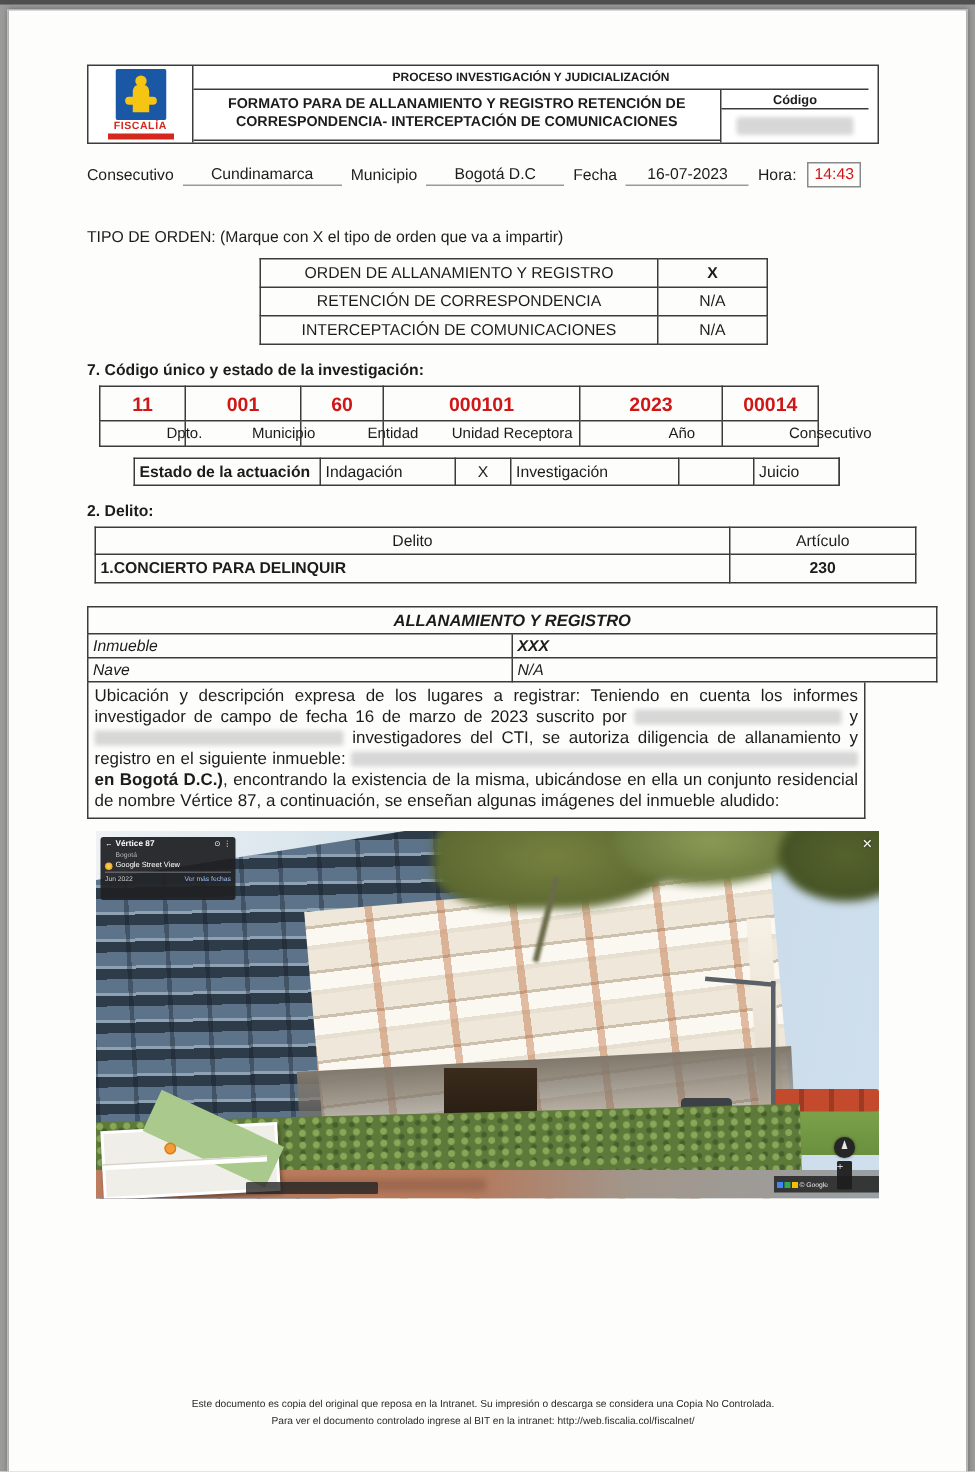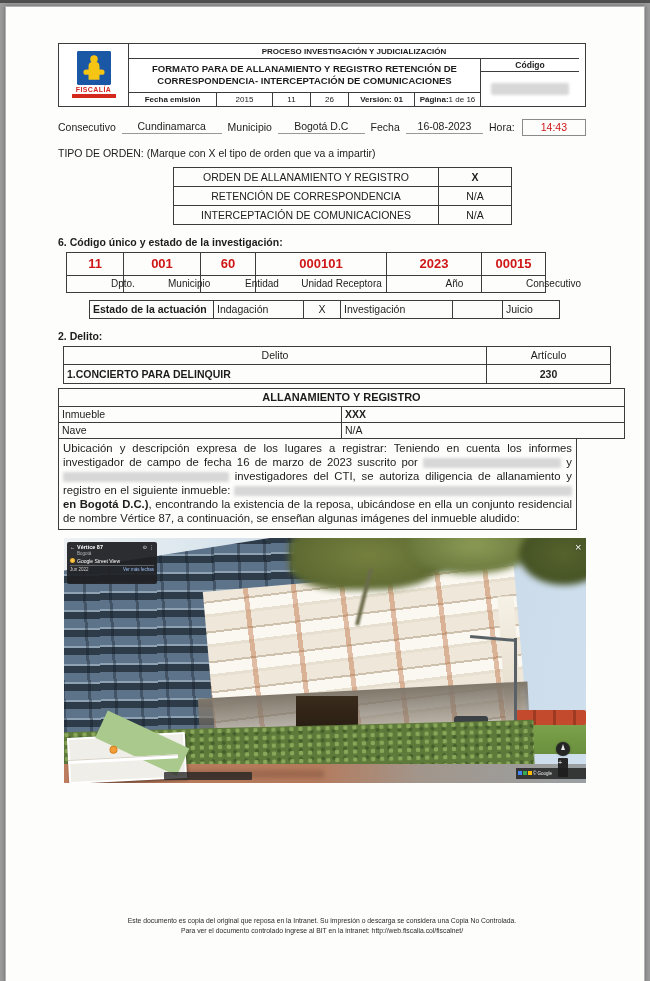--- a/index.html
+++ b/index.html
@@ -26,23 +26,23 @@
 
   .redact{display:inline-block;background:#d7d7d7;border-radius:2px;filter:blur(1.5px);vertical-align:middle;}
   .redact-code{width:78px;height:12px;}
 
   
   .inforow{margin-top:12px;display:flex;align-items:center;font-size:10.5px;white-space:nowrap;}
   .uval{display:inline-block;text-align:center;border-bottom:1px solid #999;padding:0 2px 1px;}
   .u1{width:102px;margin:0 6px;}
   .u2{width:88px;margin:0 6px;}
   .u3{width:78px;margin:0 6px;}
-  .hora-box{border:1px solid #8a8a8a;color:#cf1717;padding:1px 18px 2px;margin-left:7px;font-size:10.5px;text-align:center;}
-
-  .tipo-line{margin-top:11px;font-size:10.5px;}
+  .hora-box{border:1px solid #8a8a8a;color:#cf1717;padding:1px 4px 2px;margin-left:7px;font-size:10.5px;text-align:center;}
+
+  .tipo-line{margin-top:27px;font-size:10.5px;}
 
   table{border-collapse:collapse;}
   td{border:1px solid #3c3c3c;font-size:10.5px;padding:1px 3px;}
 
   .ordertable{margin:8px 0 0 115px;}
   .ordertable td{height:16px;text-align:center;}
   .ot-l{width:258px;}
   .ot-v{width:66px;}
 
   .sec-title{margin-top:11px;font-weight:bold;font-size:10.5px;}
@@ -53,21 +53,21 @@
   .cui-lab td{font-size:10px;height:14px;padding-left:44px;}
 
   .estadotable{margin:7px 0 0 31px;width:459px;table-layout:fixed;}
   .estadotable td{height:15px;font-size:10.5px;}
 
   .delitotable{margin-top:4px;width:548px;margin-left:5px;table-layout:fixed;}
   .delitotable .hrow td{text-align:center;height:15px;}
   .delitotable .drow td{font-weight:bold;height:16px;}
 
   .objline{margin-top:13px;font-size:10.2px;}
-  .allantable{margin-top:4px;width:567px;table-layout:fixed;}
+  .allantable{margin-top:15px;width:567px;table-layout:fixed;font-style:italic;}
   .allantable .title td{text-align:center;font-weight:bold;font-size:11px;height:15px;}
   .allantable td{height:13px;font-size:10.5px;}
 
   .para{width:509px;border:1px solid #3c3c3c;border-top:none;padding:2px 4px 4px;font-size:11.3px;line-height:1.24;text-align:justify;}
   .r1{width:138px;height:10px;}
   .r2{width:166px;height:10px;}
   .r3{width:338px;height:10px;}
 
   
   .photo{position:relative;margin:8px 0 0 6px;width:522px;height:245px;overflow:hidden;background:linear-gradient(100deg,#eef2f4 0%,#d8e4ec 28%,#c8d9e8 62%,#cfdfee 100%);}
@@ -149,40 +149,29 @@
     <div class="hdr-title">
       <span>FORMATO PARA DE ALLANAMIENTO Y REGISTRO RETENCIÓN DE</span><br>
       <span>CORRESPONDENCIA- INTERCEPTACIÓN DE COMUNICACIONES</span>
     </div>
     <div class="hdr-code">
       <div class="hdr-code-label">Código</div>
       <div class="hdr-code-value">
             <span class="redact redact-code"></span>
           </div>
     </div>
-    <div class="hdr-meta">
-      <div class="b">Fecha emisión</div>
-      <div>2015</div>
-      <div>11</div>
-      <div>26</div>
-      <div class="b">Versión: 01</div>
-      <div>
-            <span class="b">Página:</span>
-            <span> 1 de 16</span>
-          </div>
-    </div>
   </div>
 
   <div class="inforow">
     <span>Consecutivo</span>
     <span class="uval u1">Cundinamarca</span>
     <span>Municipio</span>
     <span class="uval u2">Bogotá D.C</span>
     <span>Fecha</span>
-    <span class="uval u3">16-08-2023</span>
+    <span class="uval u3">16-07-2023</span>
     <span>Hora:</span>
     <span class="hora-box">14:43</span>
   </div>
 
   <div class="tipo-line">TIPO DE ORDEN: (Marque con X el tipo de orden que va a impartir)</div>
   <table class="ordertable">
     <tbody>
           <tr>
       <td class="ot-l">ORDEN DE ALLANAMIENTO Y REGISTRO</td>
       <td class="ot-v b">X</td>
@@ -191,30 +180,30 @@
       <td class="ot-l">RETENCIÓN DE CORRESPONDENCIA</td>
       <td class="ot-v">N/A</td>
     </tr>
     <tr>
       <td class="ot-l">INTERCEPTACIÓN DE COMUNICACIONES</td>
       <td class="ot-v">N/A</td>
     </tr>
   </tbody>
       </table>
 
-  <div class="sec-title">6.   Código único y estado de la investigación:</div>
+  <div class="sec-title">7.   Código único y estado de la investigación:</div>
   <table class="cuitable">
     <tbody>
           <tr class="cui-val">
       <td style="width:50px">11</td>
       <td style="width:70px">001</td>
       <td style="width:48px">60</td>
       <td style="width:124px">000101</td>
       <td style="width:88px">2023</td>
-      <td>00015</td>
+      <td>00014</td>
     </tr>
     <tr class="cui-lab">
       <td>Dpto.</td>
       <td>Municipio</td>
       <td>Entidad</td>
       <td>Unidad Receptora</td>
       <td>Año</td>
       <td>Consecutivo</td>
     </tr>
   </tbody>
@@ -259,21 +248,21 @@
     </tr>
     <tr>
       <td>Nave</td>
       <td>N/A</td>
     </tr>
   </tbody>
       </table>
 
   <div class="para">
     <span>Ubicación y descripción expresa de los lugares a registrar: Teniendo en cuenta los informes investigador de campo de fecha 16 de marzo  de 2023 suscrito por </span><span class="redact r1"></span><span> y </span><span class="redact r2"></span><span> investigadores del CTI, se autoriza diligencia de allanamiento y registro en el siguiente inmueble: </span><span class="redact r3"></span>
-    <span class="b">en Bogotá D.C.)</span><span>, encontrando la existencia de la reposa, ubicándose en ella un conjunto residencial de nombre Vértice 87, a continuación, se enseñan algunas imágenes del inmueble aludido:</span>
+    <span class="b">en Bogotá D.C.)</span><span>, encontrando la existencia de la misma, ubicándose en ella un conjunto residencial de nombre Vértice 87, a continuación, se enseñan algunas imágenes del inmueble aludido:</span>
   </div>
 
   <div class="photo">
     <div class="glass-bldg"></div>
     <div class="cream-bldg"></div>
     <div class="bldg-edge"></div>
     <div class="tree1"></div>
     <div class="tree2"></div>
     <div class="tree3"></div>
     <div class="branch"></div>

